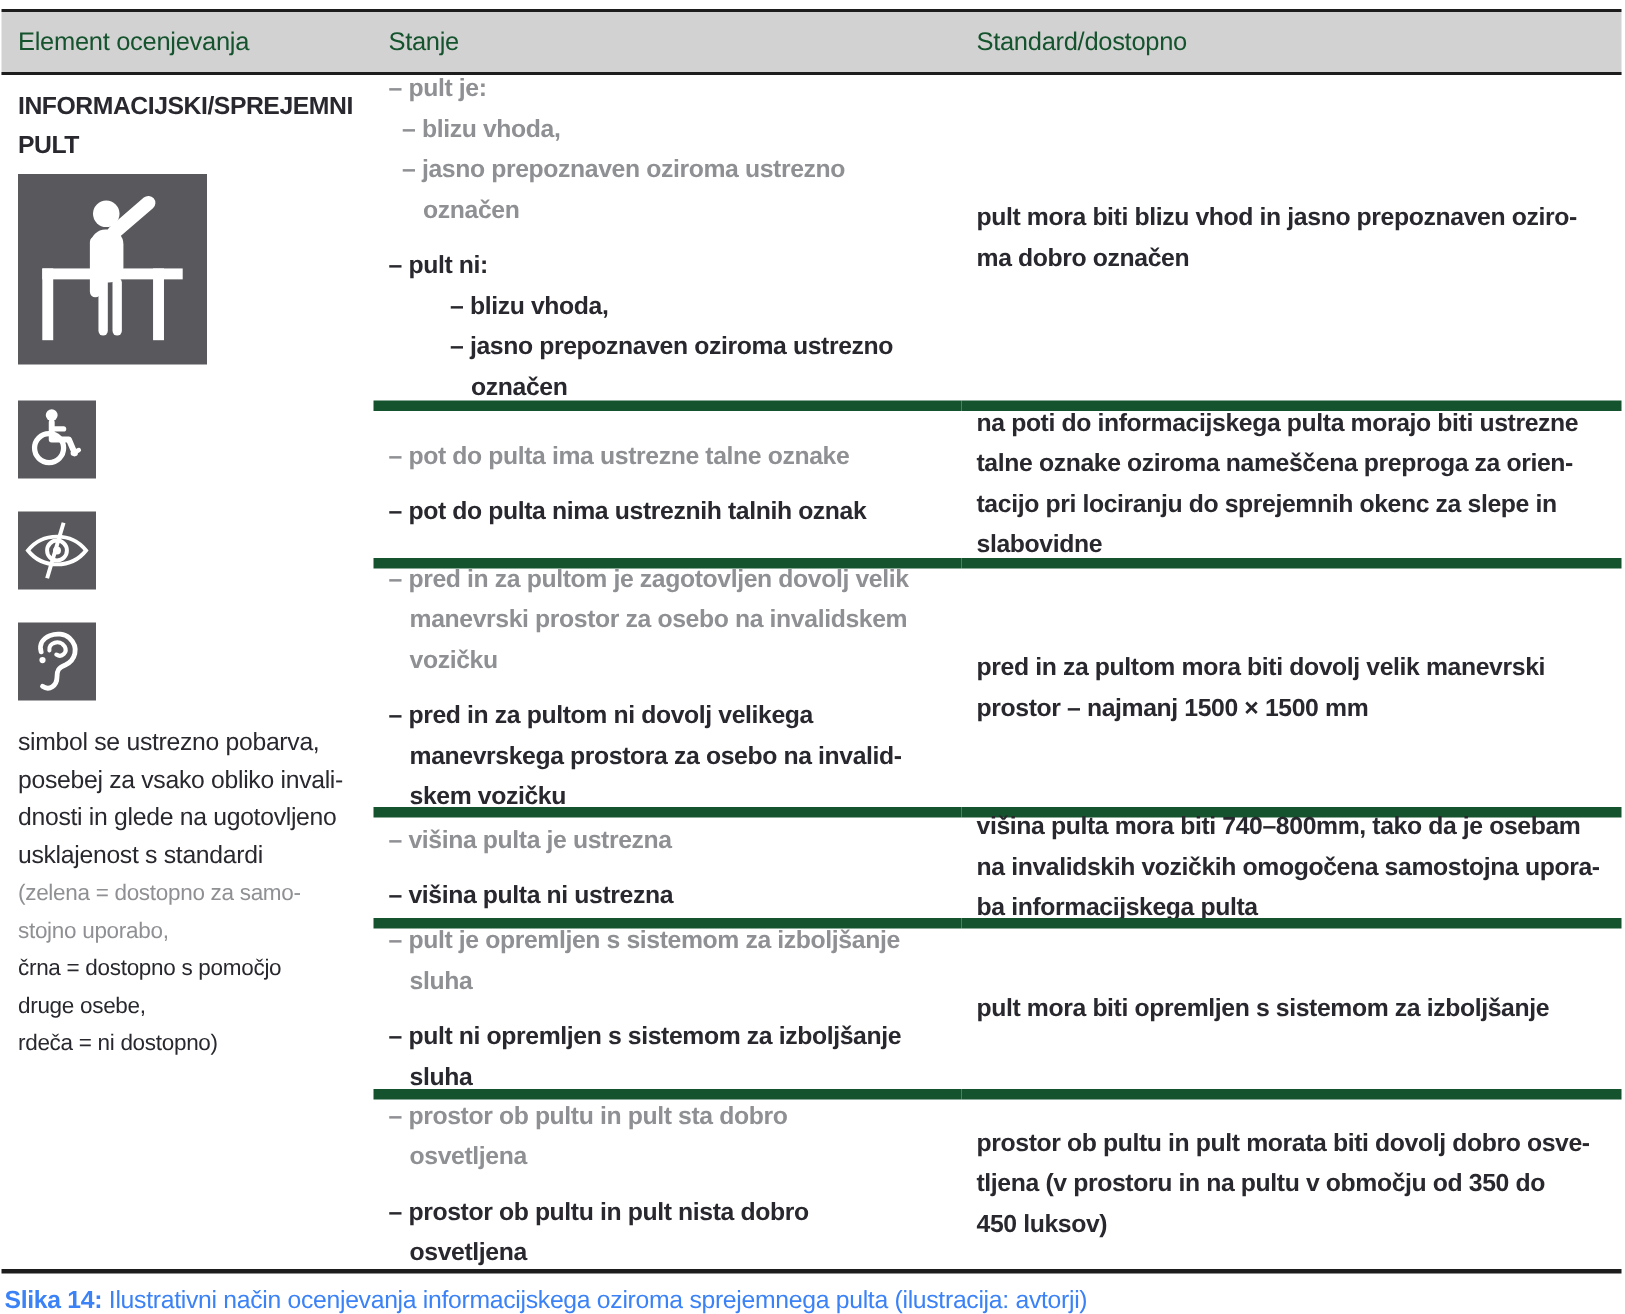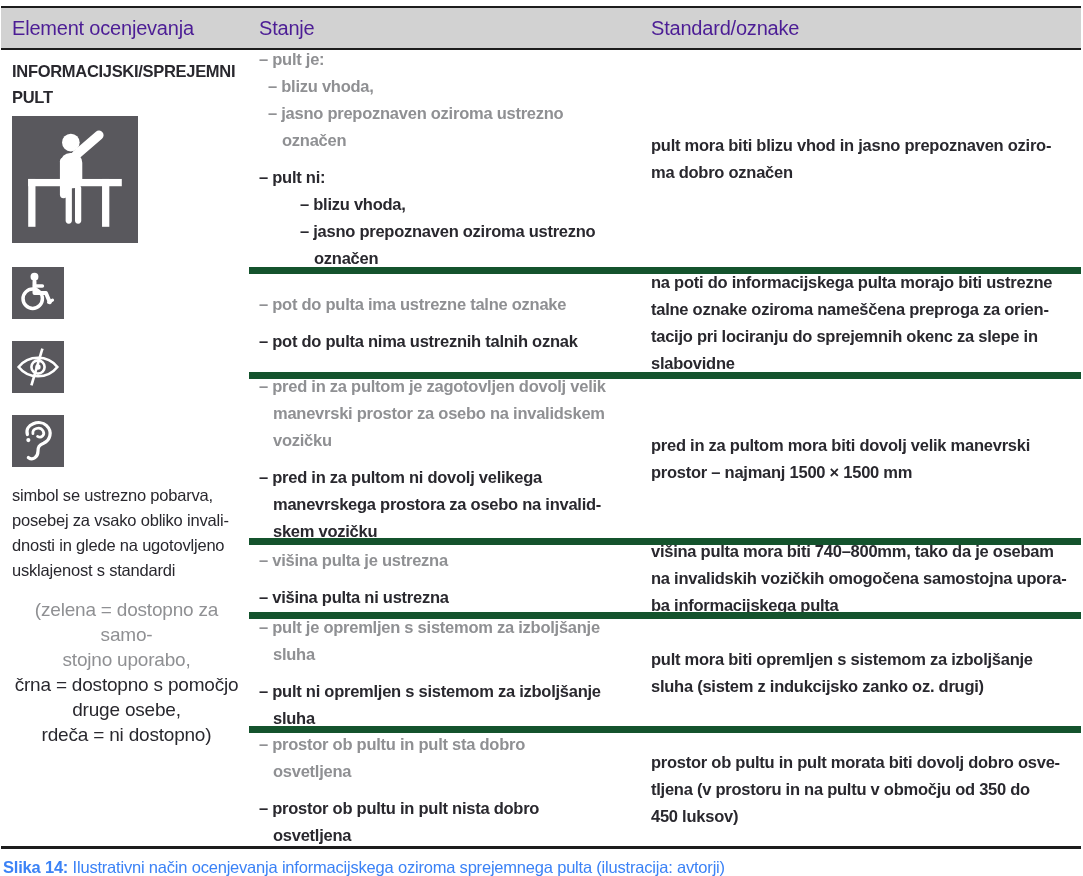--- a/index.html
+++ b/index.html
@@ -8,36 +8,36 @@
     font-family:"Liberation Sans",sans-serif;
     color:#29282e;
   }
   .page{padding:6px 0 0 1px;}
   .table{width:1080px;border-top:2px solid #1d1d1d;border-bottom:3px solid #1d1d1d;}
   .header-row{
     display:grid;grid-template-columns:248px 392px 440px;
     background:#d2d2d2;height:40px;align-items:center;
     border-bottom:2px solid #1d1d1d;
   }
-  .header-cell{font-size:20px;letter-spacing:-0.2px;color:#4c1d95;padding-left:10px;white-space:nowrap;}
+  .header-cell{font-size:17px;letter-spacing:-0.2px;color:#14532d;padding-left:10px;white-space:nowrap;}
   .header-cell.first{padding-left:11px;}
   .body-grid{
     display:grid;
     grid-template-columns:248px 392px 440px;
     grid-template-rows:217px 105px 166px 74px 114px 120px;
   }
   .el-cell{grid-column:1;grid-row:1/7;padding:8px 8px 0 11px;}
   .el-title{font-weight:bold;font-size:16.5px;line-height:26px;letter-spacing:-0.3px;white-space:nowrap;color:#29282e;}
   .icon-box{background:#59585d;display:flex;align-items:center;justify-content:center;}
   .icon-desk{width:126px;height:127px;margin-top:6px;}
   .icon-small{width:52px;height:52px;}
   .m24{margin-top:24px;}
   .m22{margin-top:22px;}
   .note{margin-top:16px;font-size:16.5px;line-height:25px;letter-spacing:-0.2px;}
-  .legend{margin-top:14px;font-size:19px;line-height:25px;letter-spacing:-0.2px;text-align:center;}
+  .legend{font-size:15px;line-height:25px;letter-spacing:-0.2px;}
   .cell{
     display:flex;flex-direction:column;justify-content:center;
     padding:2px 8px 2px 10px;min-width:0;font-weight:bold;
   }
   .rb{border-top:7px solid #14532d;}
   .it{font-size:16.5px;line-height:27px;letter-spacing:-0.25px;white-space:nowrap;
       padding-left:14px;text-indent:-14px;}
   .c{text-indent:0;}
   .i1{margin-left:9px;}
   .i2{margin-left:41px;}
@@ -51,21 +51,21 @@
 </style>
 </head>
 <body>
 
 <div class="page">
   <div class="table">
 
     <div class="header-row">
       <div class="header-cell first">Element ocenjevanja</div>
       <div class="header-cell">Stanje</div>
-      <div class="header-cell">Standard/oznake</div>
+      <div class="header-cell">Standard/dostopno</div>
     </div>
 
     <div class="body-grid">
 
       <div class="el-cell">
         <div class="el-title">INFORMACIJSKI/SPREJEMNI</div>
         <div class="el-title">PULT</div>
 
         <div class="icon-box icon-desk">
           <svg width="104" height="106" viewBox="0 0 100 100">
@@ -174,21 +174,20 @@
       </div>
 
       <div class="cell rb" style="grid-column:2;grid-row:5">
         <div class="it g">– pult je opremljen s sistemom za izboljšanje</div>
         <div class="it g c">sluha</div>
         <div class="it b gap">– pult ni opremljen s sistemom za izboljšanje</div>
         <div class="it b c">sluha</div>
       </div>
       <div class="cell rb" style="grid-column:3;grid-row:5">
         <div class="std">pult mora biti opremljen s sistemom za izboljšanje</div>
-        <div class="std">sluha (sistem z indukcijsko zanko oz. drugi)</div>
       </div>
 
       <div class="cell rb" style="grid-column:2;grid-row:6">
         <div class="it g">– prostor ob pultu in pult sta dobro</div>
         <div class="it g c">osvetljena</div>
         <div class="it b gap">– prostor ob pultu in pult nista dobro</div>
         <div class="it b c">osvetljena</div>
       </div>
       <div class="cell rb" style="grid-column:3;grid-row:6">
         <div class="std">prostor ob pultu in pult morata biti dovolj dobro osve-</div>

